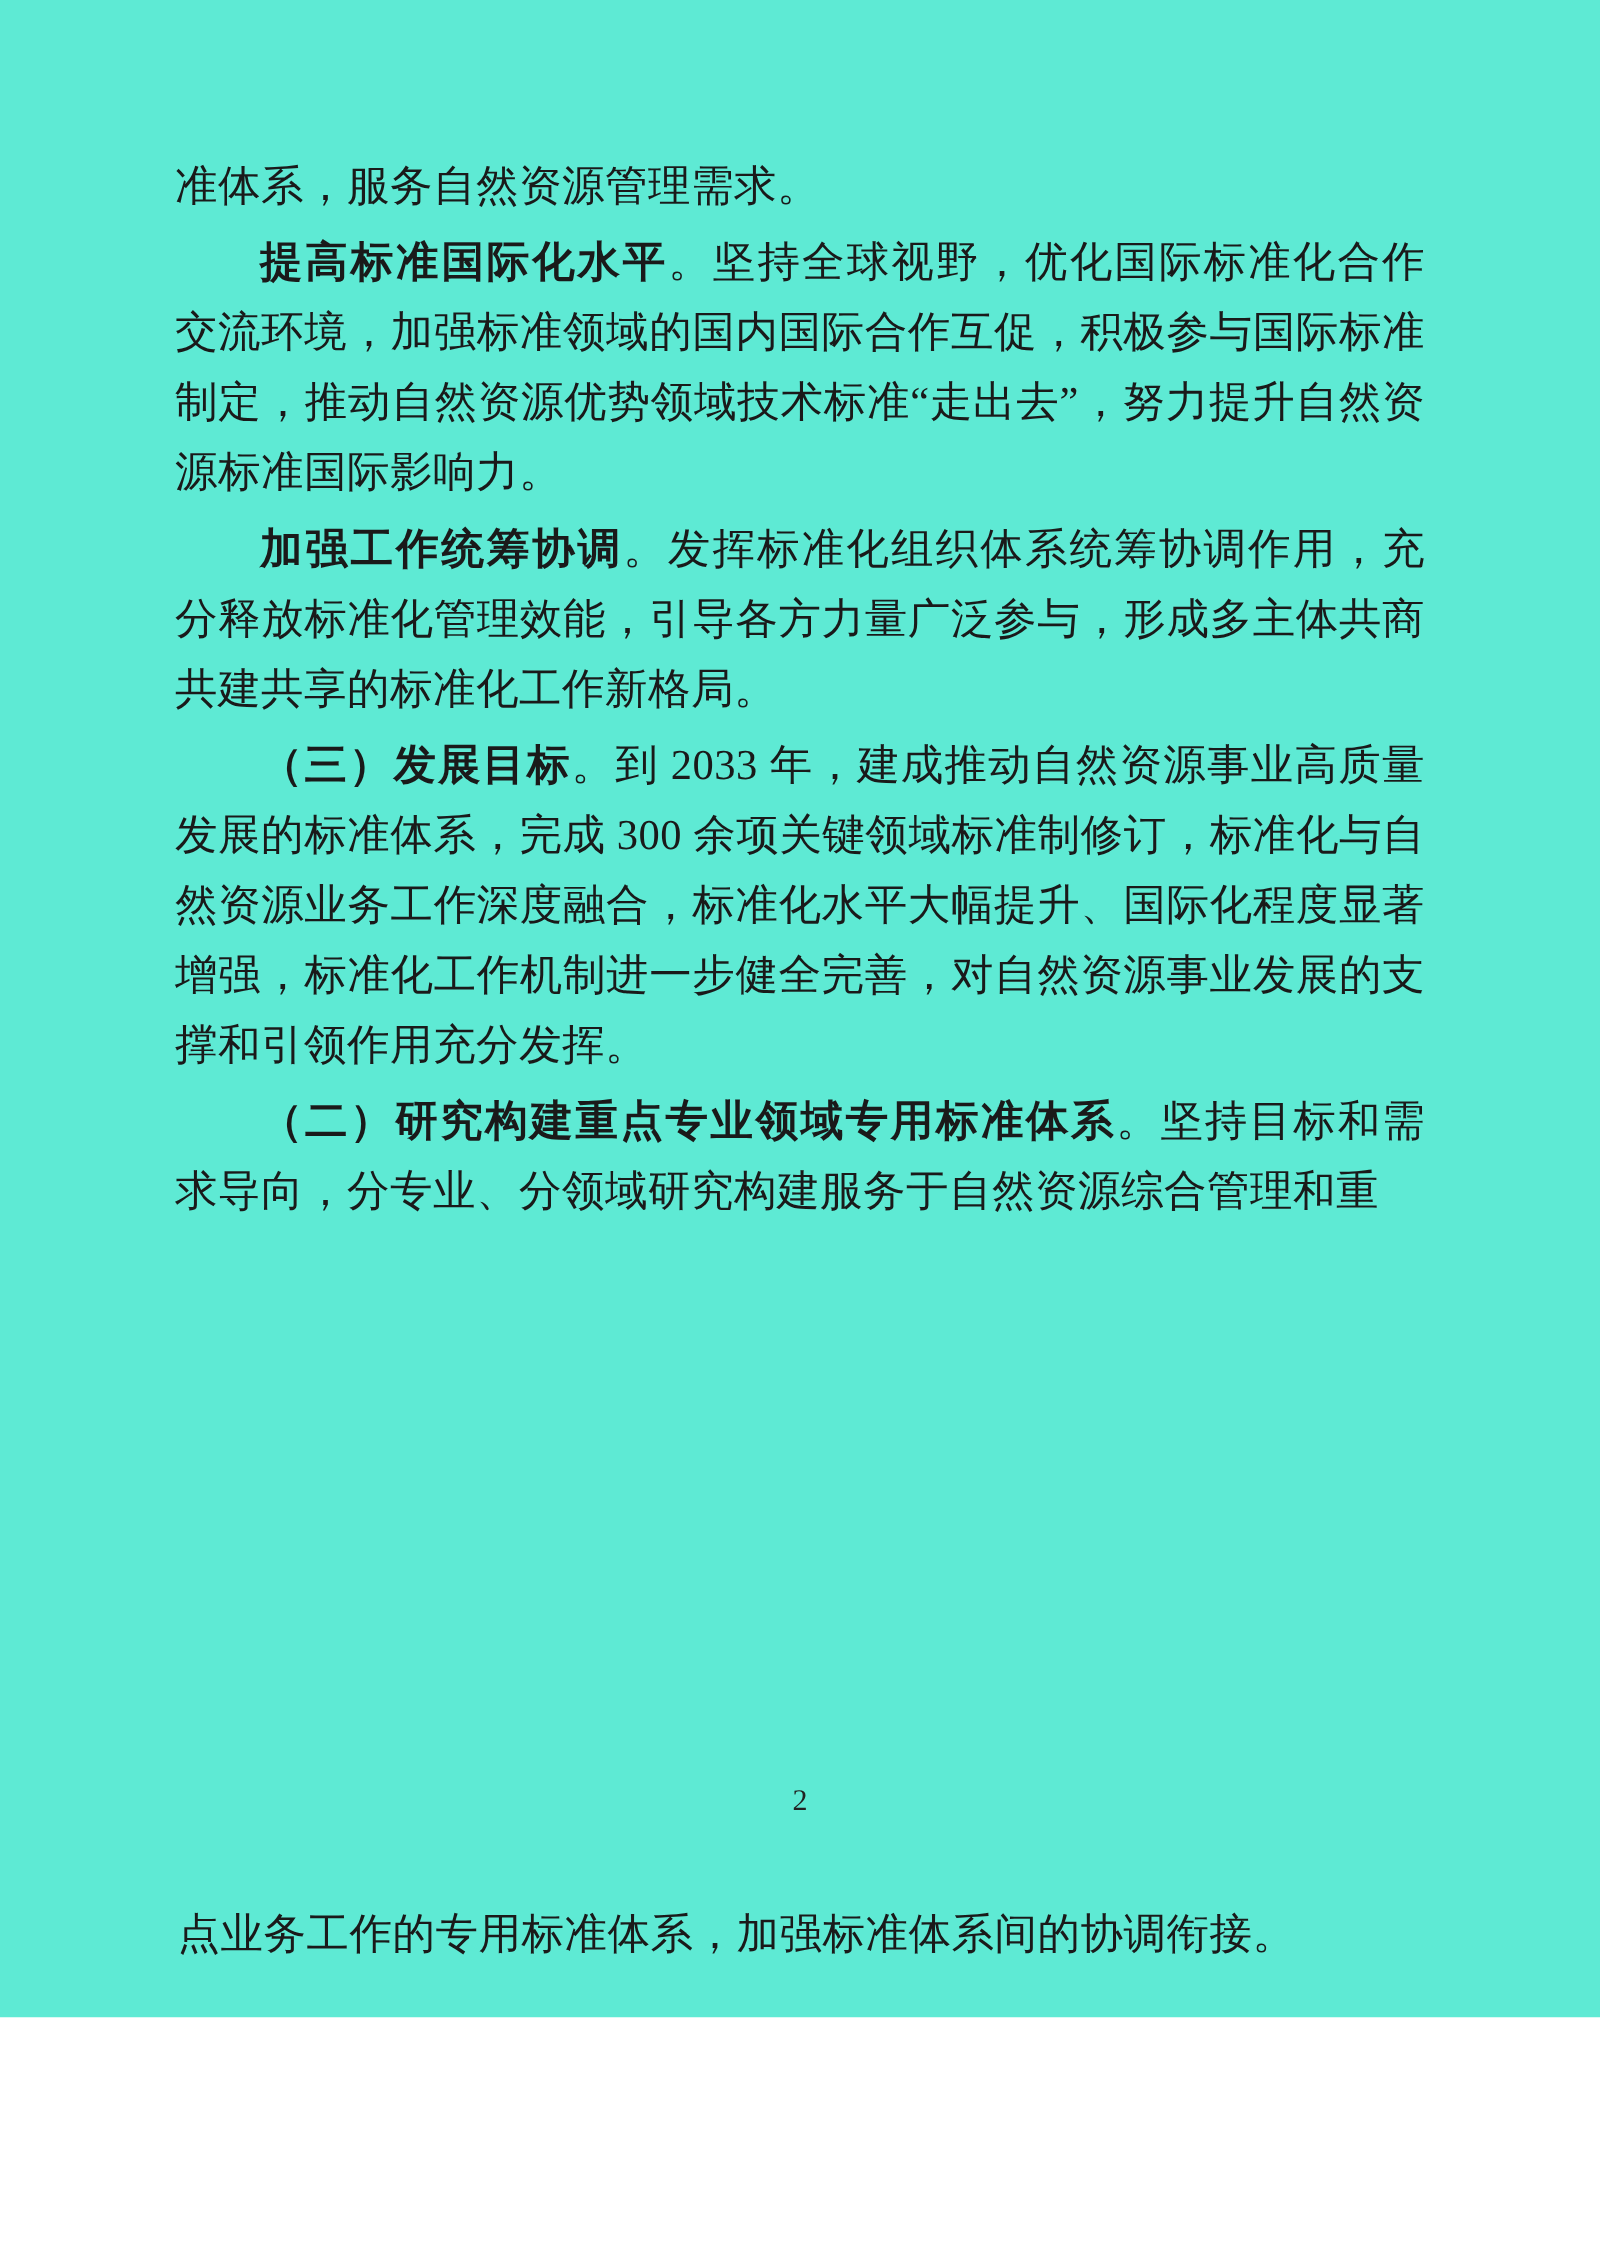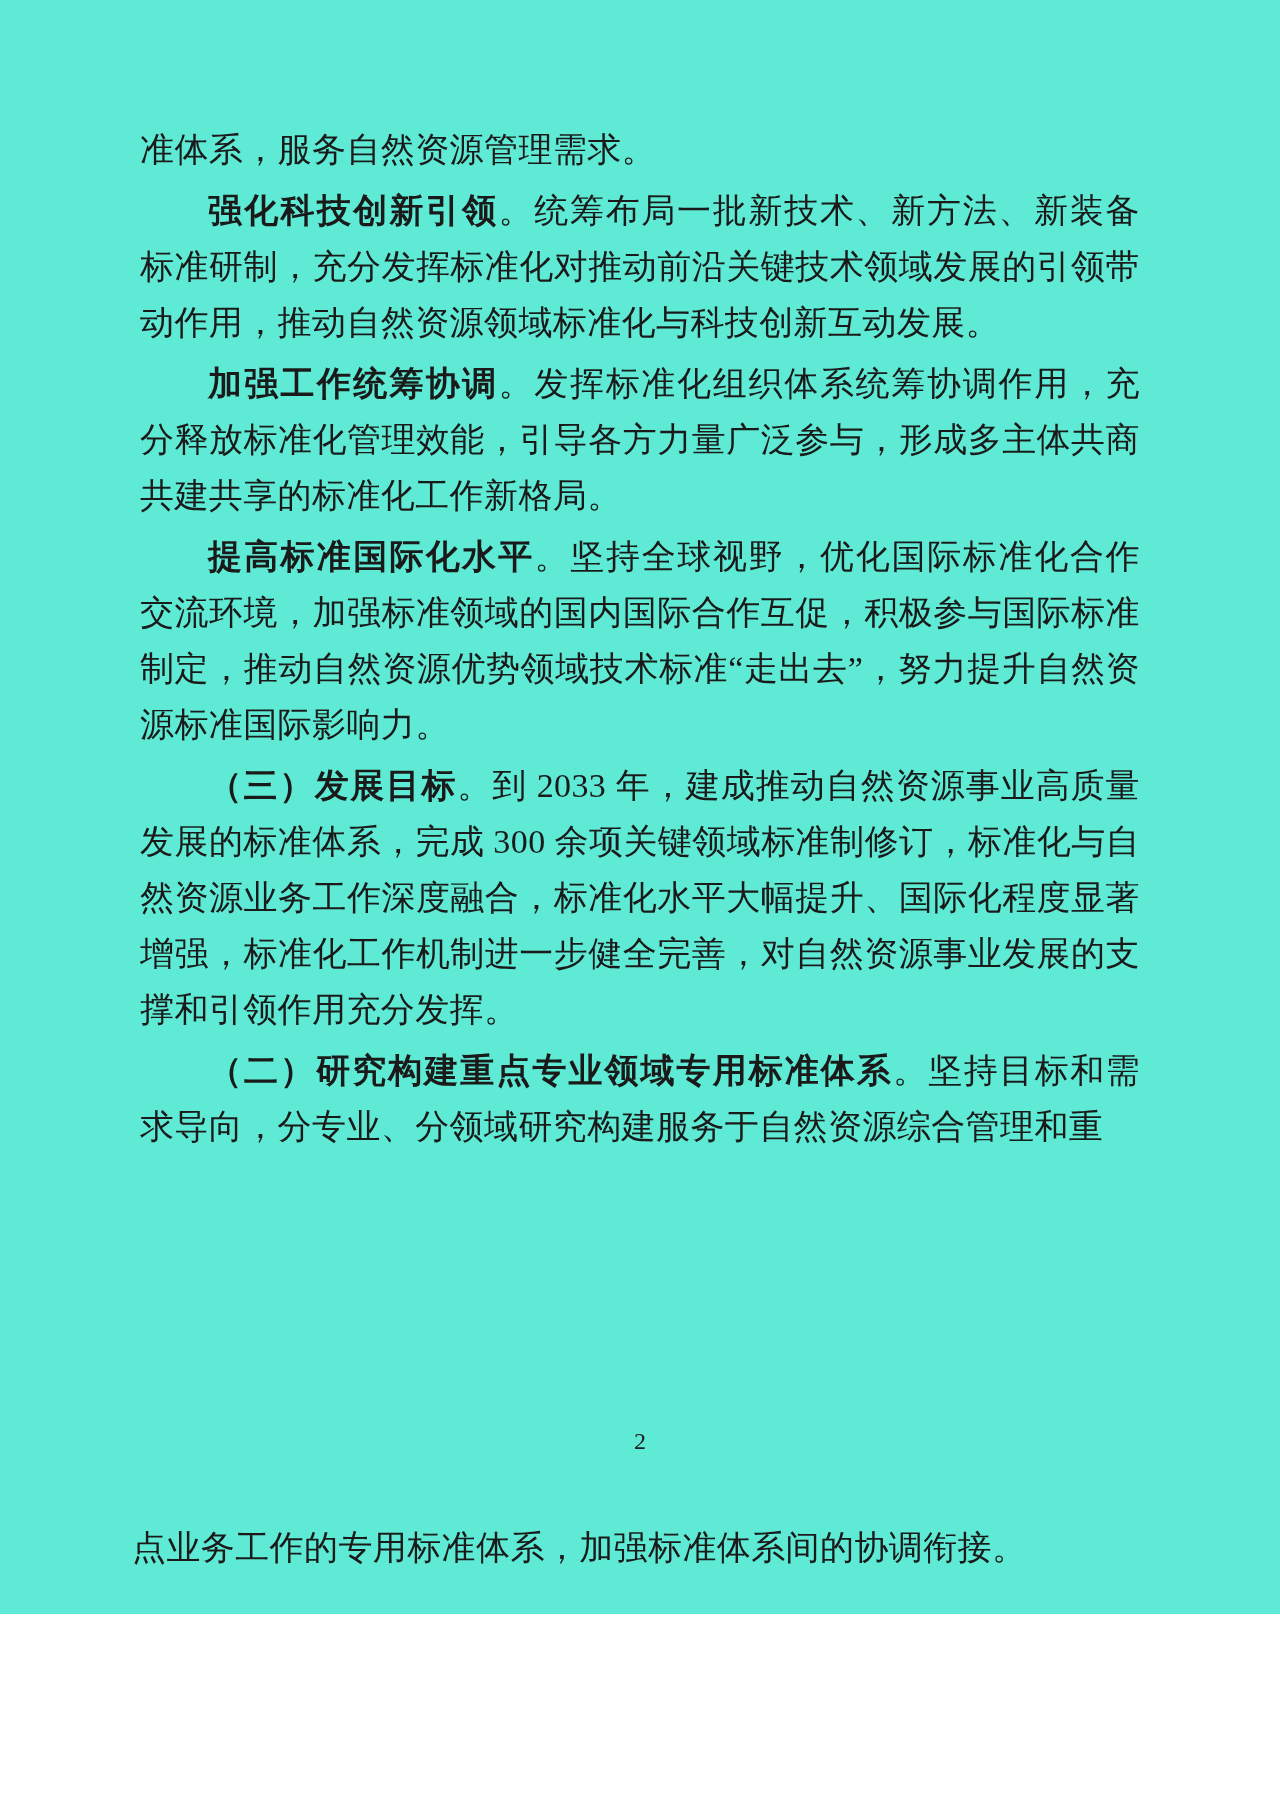--- a/index.html
+++ b/index.html
@@ -56,47 +56,44 @@
     left: 0;
     right: 0;
     top: 1428px;
     text-align: center;
     font-size: 24px;
     color: #222;
     font-family: "Liberation Serif", "DejaVu Serif", serif;
   }
   .tail {
     position: absolute;
-    left: 132px;
+    left: 142px;
     top: 1520px;
     width: 1000px;
   }
   .tail .para { margin: 0; }
 </style>
 </head>
 <body>
 
 <div class="page">
 
   <div class="content">
 
     <p class="para">
       <span>准体系，服务自然资源管理需求。</span>
     </p>
 
+
     <p class="para indent">
-      <span class="lead">强化科技创新引领</span><span>。统筹布局一批新技术、新方法、新装备标准研制，充分发挥标准化对推动前沿关键技术领域发展的引领带动作用，推动自然资源领域标准化与科技创新互动发展。</span>
+      <span class="lead">提高标准国际化水平</span><span>。坚持全球视野，优化国际标准化合作交流环境，加强标准领域的国内国际合作互促，积极参与国际标准制定，推动自然资源优势领域技术标准“走出去”，努力提升自然资源标准国际影响力。</span>
     </p>
 
     <p class="para indent">
       <span class="lead">加强工作统筹协调</span><span>。发挥标准化组织体系统筹协调作用，充分释放标准化管理效能，引导各方力量广泛参与，形成多主体共商共建共享的标准化工作新格局。</span>
-    </p>
-
-    <p class="para indent">
-      <span class="lead">提高标准国际化水平</span><span>。坚持全球视野，优化国际标准化合作交流环境，加强标准领域的国内国际合作互促，积极参与国际标准制定，推动自然资源优势领域技术标准“走出去”，努力提升自然资源标准国际影响力。</span>
     </p>
 
     <p class="para indent">
       <span class="lead">（三）发展目标</span><span>。到 2033 年，建成推动自然资源事业高质量发展的标准体系，完成 300 余项关键领域标准制修订，标准化与自然资源业务工作深度融合，标准化水平大幅提升、国际化程度显著增强，标准化工作机制进一步健全完善，对自然资源事业发展的支撑和引领作用充分发挥。</span>
     </p>
 
 
 
     <p class="para indent">
       <span class="lead">（二）研究构建重点专业领域专用标准体系</span><span>。坚持目标和需求导向，分专业、分领域研究构建服务于自然资源综合管理和重</span>

